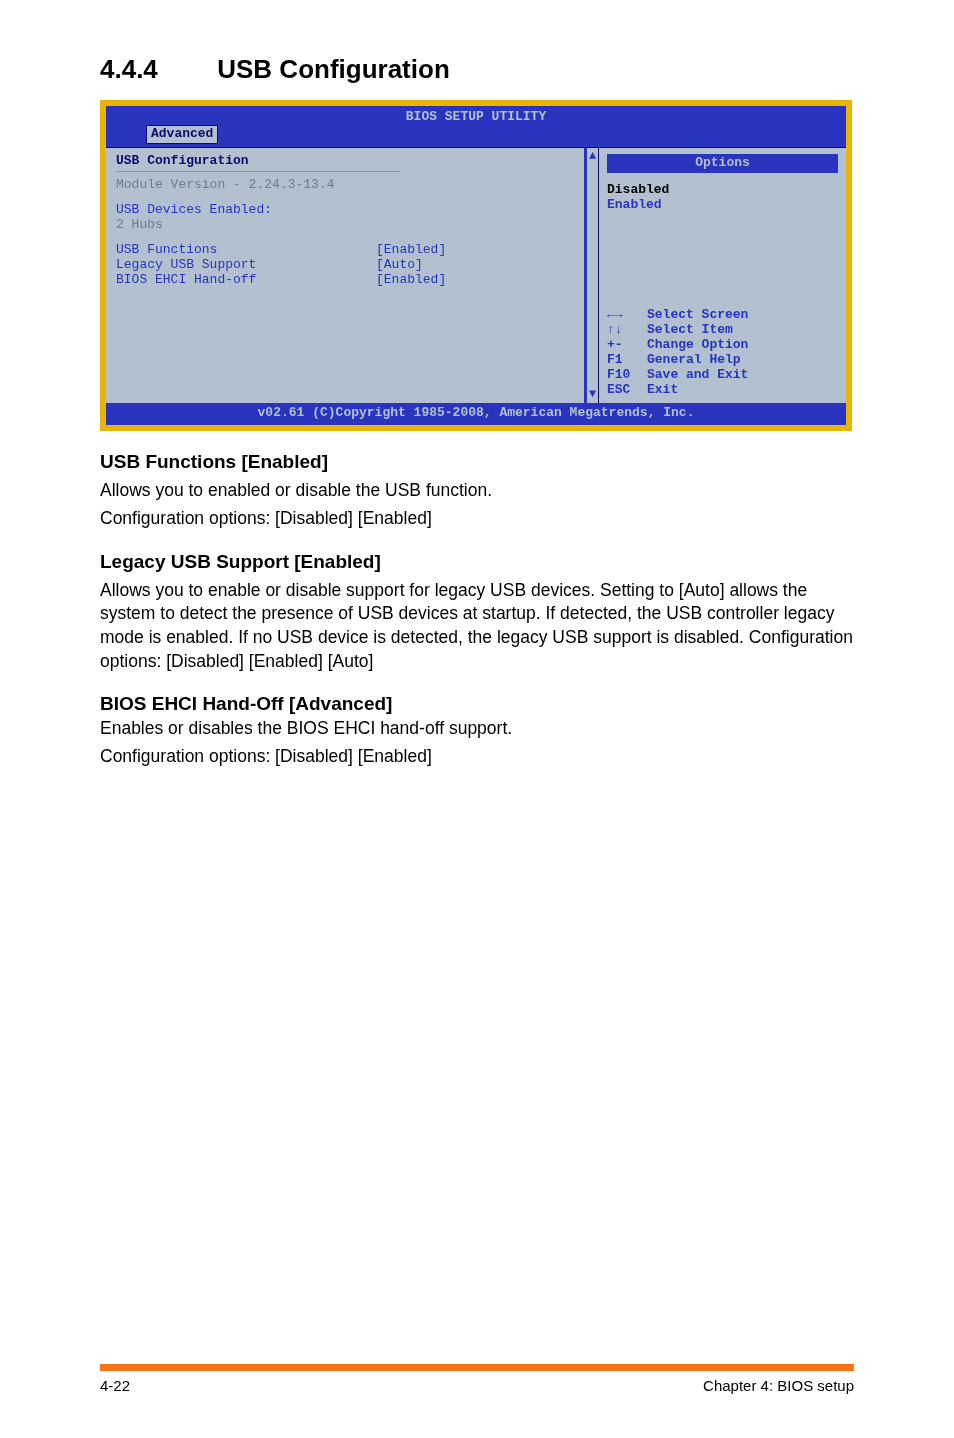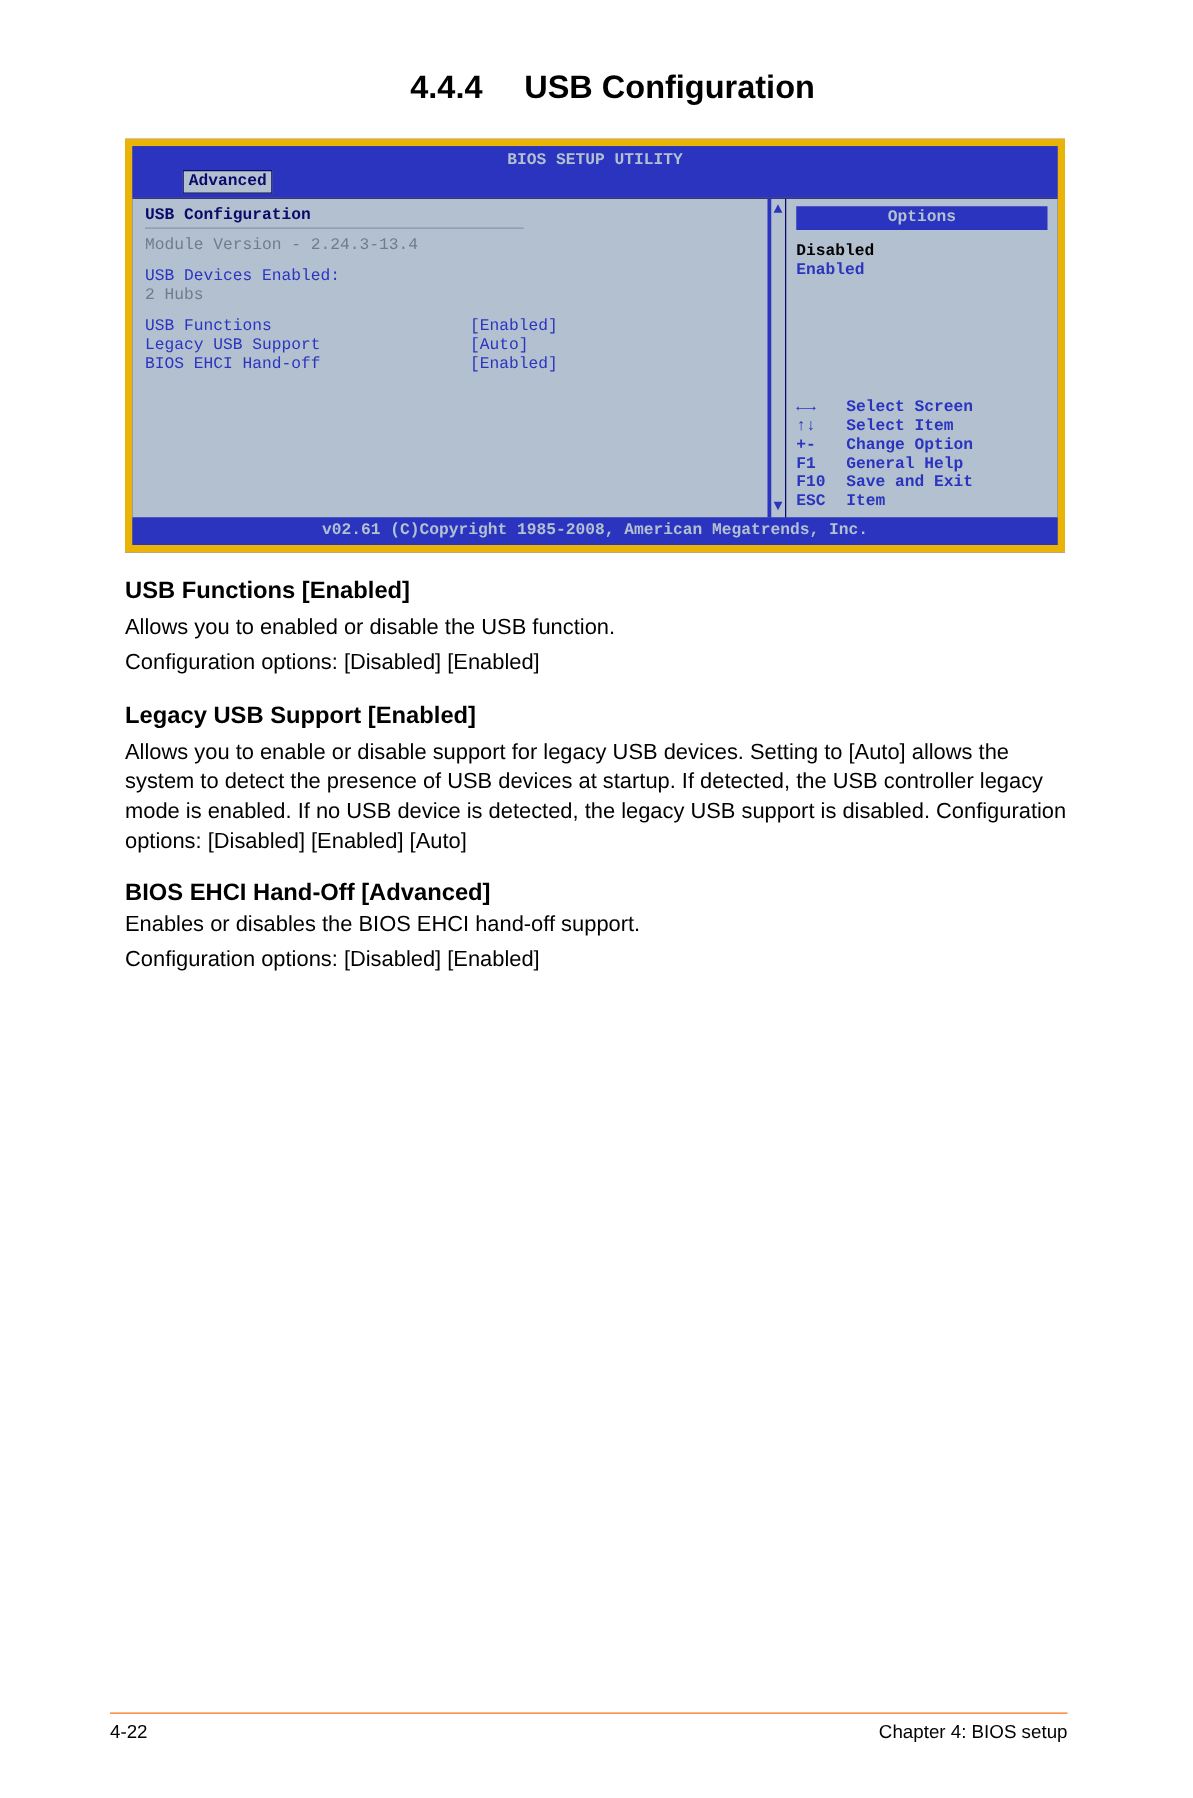--- a/index.html
+++ b/index.html
@@ -7,22 +7,21 @@
   body {
     font-family: Arial, Helvetica, sans-serif;
     color: #000;
     background: #fff;
     padding: 54px 100px 0 100px;
     position: relative;
   }
   .section-heading {
     font-size: 26px;
     font-weight: bold;
-    margin-bottom: 26px;
-    text-align: center;
+    margin-bottom: 15px;
   }
   .section-heading .num { display: inline-block; width: 110px; }
 
   
   .bios {
     width: 752px;
     border: 6px solid #eab308;
     background: #2a34bf;
     font-family: "Courier New", monospace;
     font-size: 13px;
@@ -62,21 +61,21 @@
     width: 14px;
     display: flex;
     flex-direction: column;
     justify-content: space-between;
     align-items: center;
     padding: 2px 0;
     border-left: 3px solid #2a34bf;
   }
   .bios-scroll .tri { color: #2a34bf; font-size: 12px; }
   .bios-right {
-    width: 218px;
+    width: 248px;
     border-left: 1px solid #0a0a6a;
     padding: 6px 8px 6px 8px;
     display: flex;
     flex-direction: column;
     justify-content: space-between;
   }
   .bios-l-title {
     color: #0a0a6a;
     font-weight: bold;
     margin-bottom: 2px;
@@ -112,23 +111,23 @@
     font-family: Liberation Mono, monospace;
   }
 
   
   .sub-h { font-size: 19px; font-weight: bold; margin: 20px 0 6px 0; }
   .body-p { font-size: 17.5px; line-height: 1.35; margin-bottom: 4px; }
 
   
   .page-footer {
     position: absolute;
-    left: 88px; right: 100px;
+    left: 100px; right: 100px;
     bottom: 44px;
-    border-top: 1px solid #f97316;
+    border-top: 7px solid #f97316;
     padding-top: 6px;
     display: flex;
     justify-content: space-between;
     font-size: 15px;
   }
 </style>
 </head>
 <body>
 
 <div class="section-heading">
@@ -192,21 +191,21 @@
         <div class="kh">
             <span class="kk">F1</span>
             <span>General Help</span>
           </div>
         <div class="kh">
             <span class="kk">F10</span>
             <span>Save and Exit</span>
           </div>
         <div class="kh">
             <span class="kk">ESC</span>
-            <span>Item</span>
+            <span>Exit</span>
           </div>
       </div>
     </div>
   </div>
   <div class="bios-footer">v02.61 (C)Copyright 1985-2008, American Megatrends, Inc.</div>
 </div>
 
 <div class="sub-h">USB Functions [Enabled]</div>
 <div class="body-p">Allows you to enabled or disable the USB function.</div>
 <div class="body-p">Configuration options: [Disabled] [Enabled]</div>

